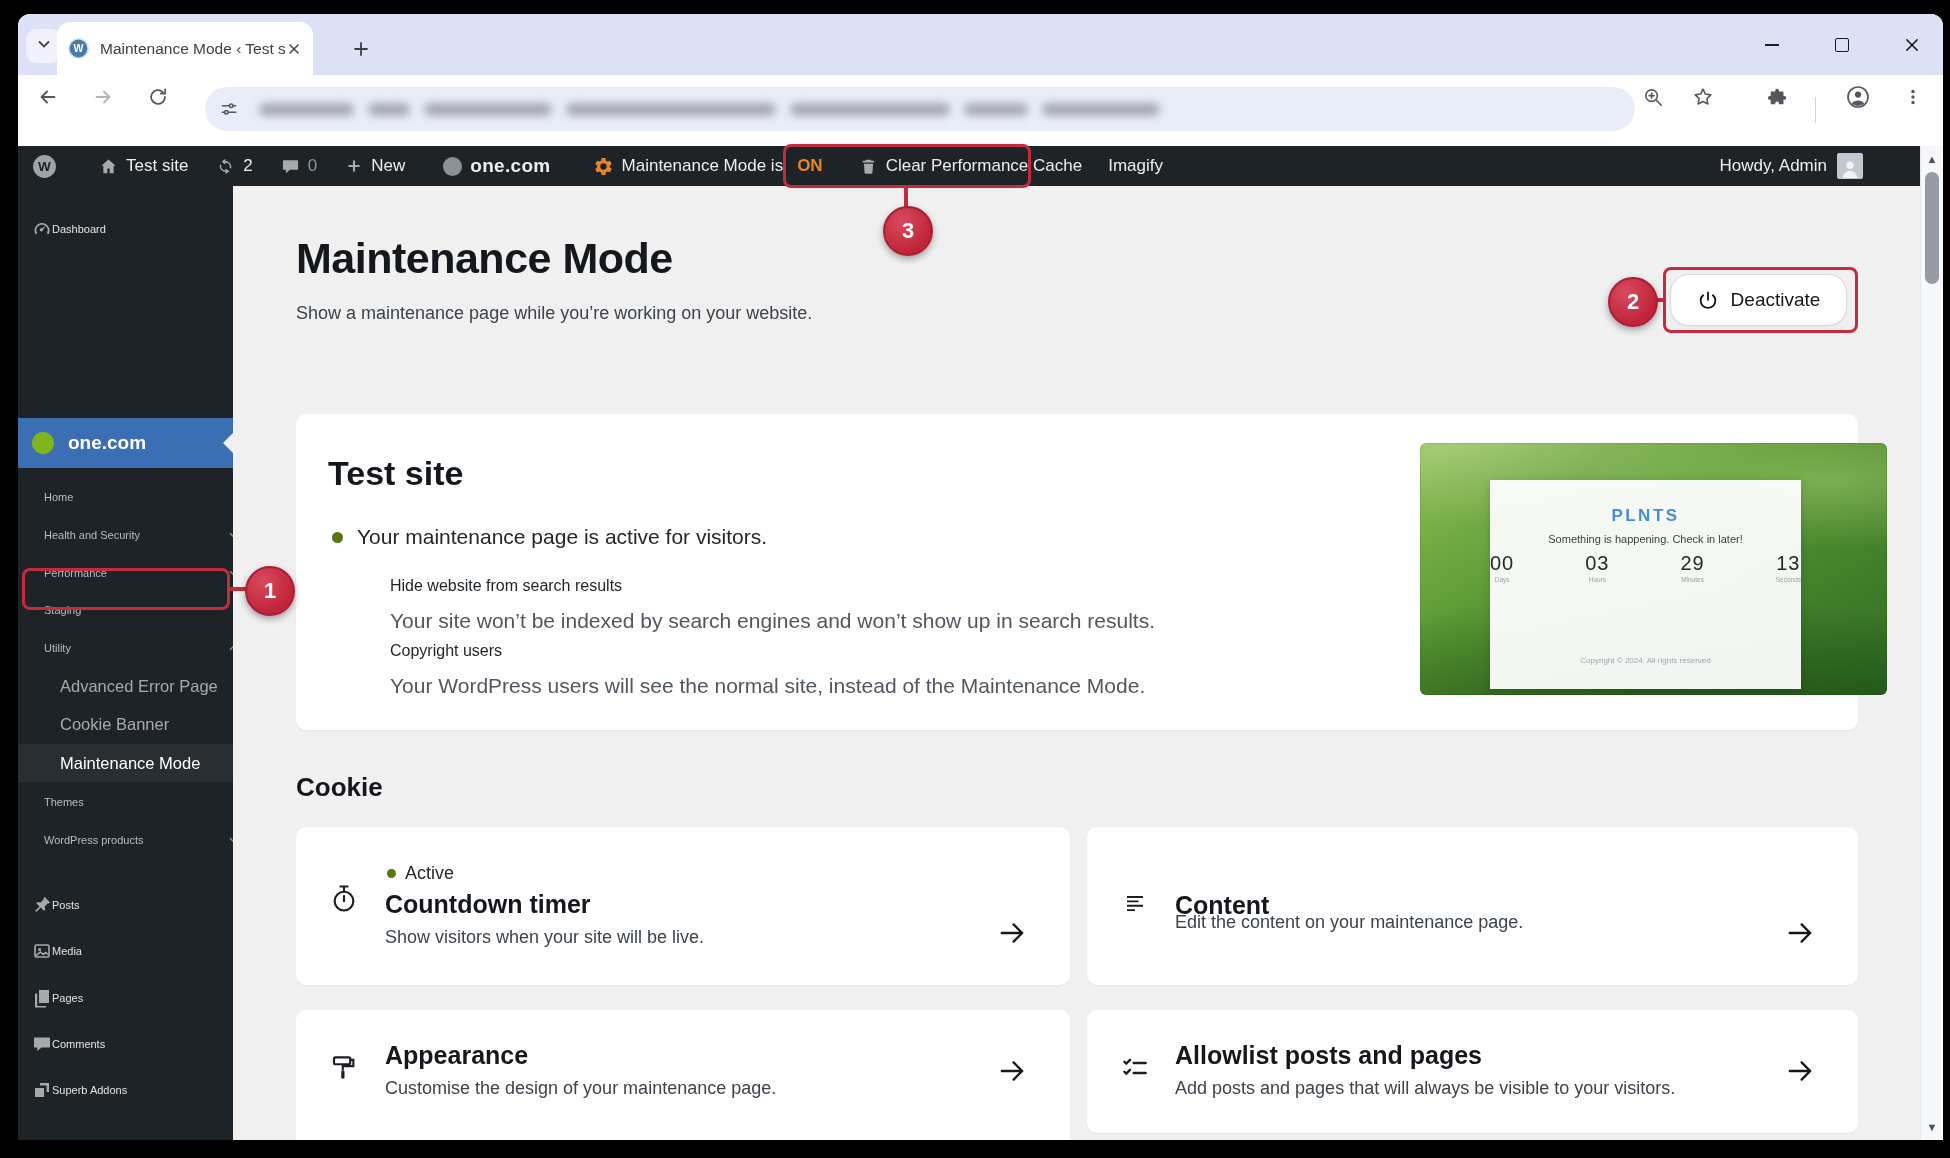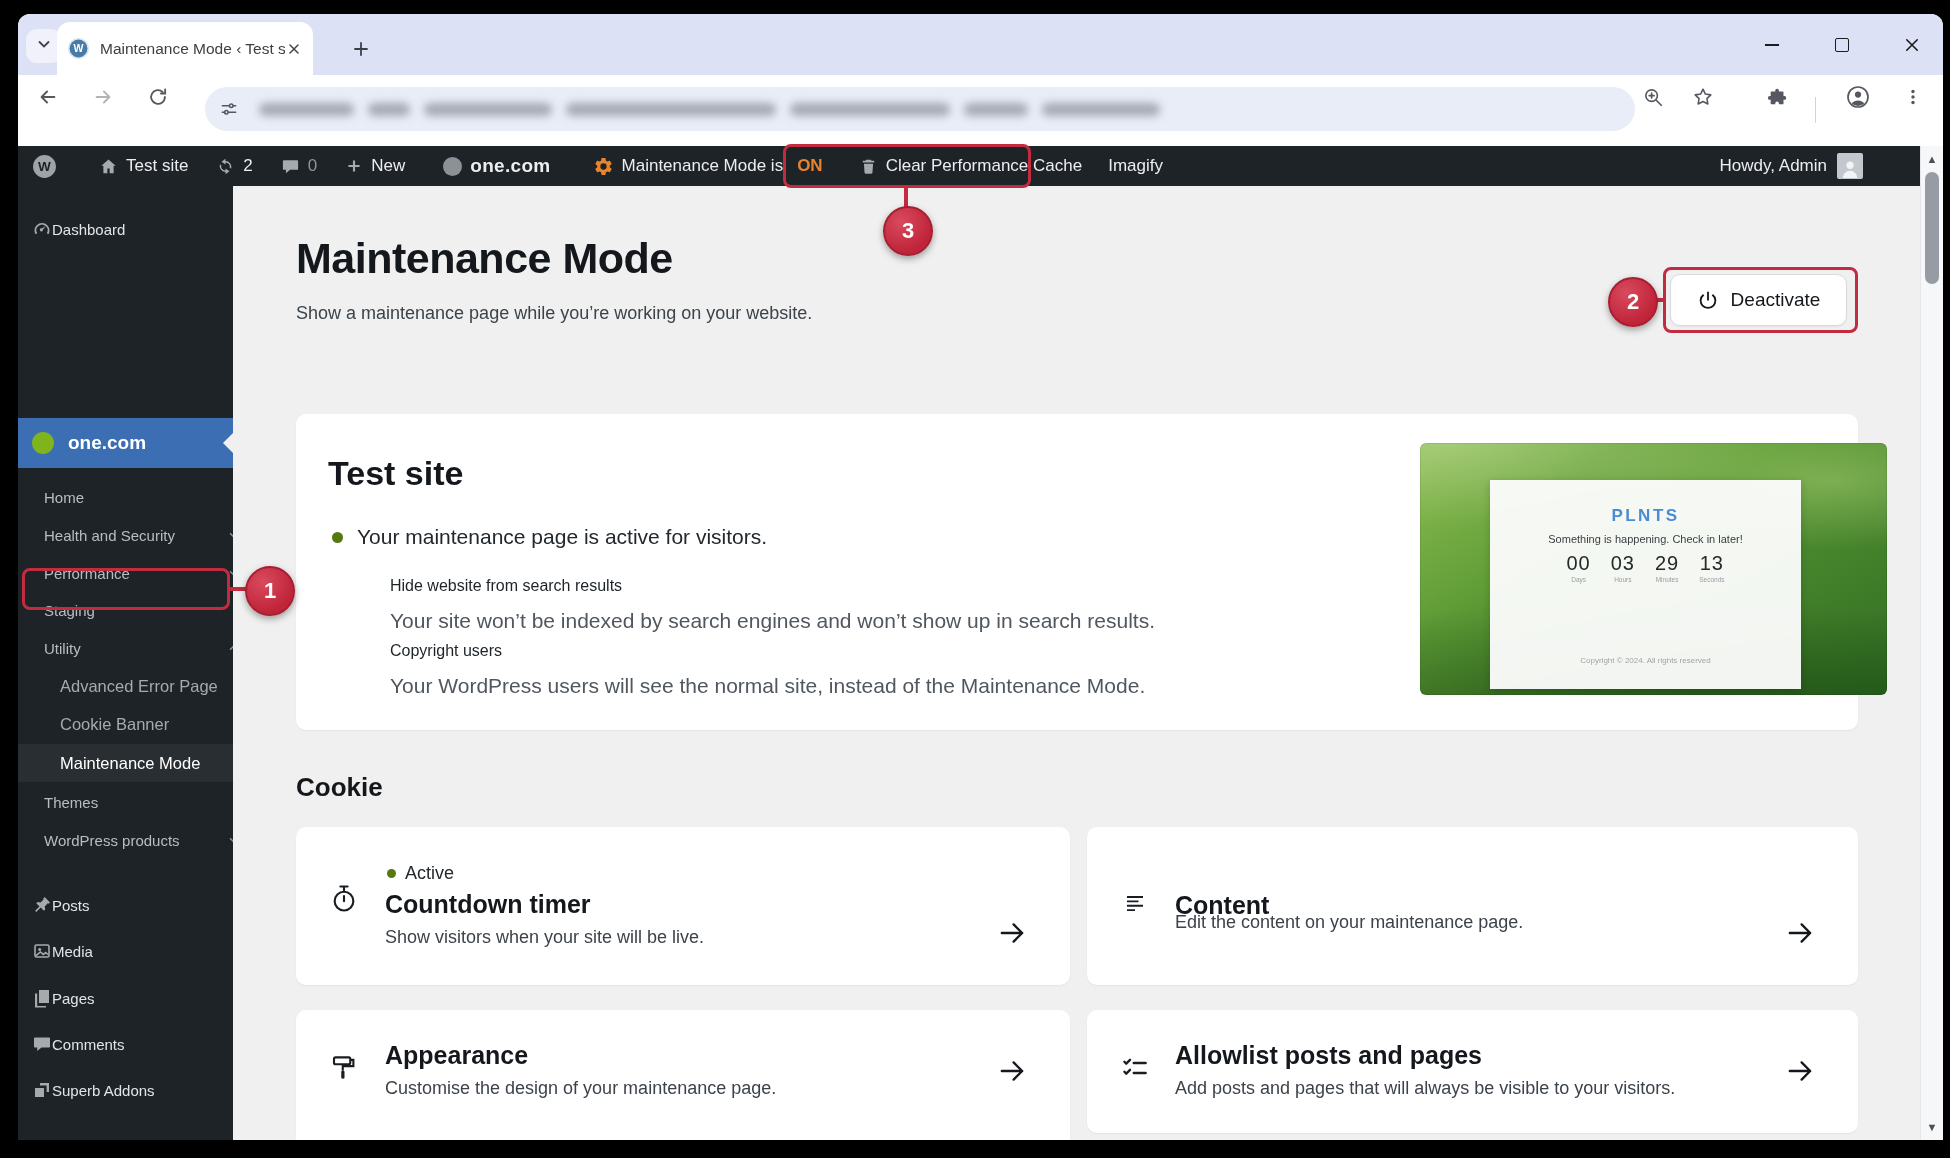--- a/index.html
+++ b/index.html
@@ -31,39 +31,39 @@
       display:flex;align-items:center;color:#ecedef;font-size:17px}
   .ab-item{display:flex;align-items:center;gap:8px;height:40px;padding:0 10px;white-space:nowrap}
   .ab-ico{display:flex;align-items:center;color:#a7aaad}
   .muted{color:#8f959a}
   .on-orange{color:#e8832e;font-weight:bold;margin-left:6px}
   .howdy{position:absolute;right:80px;top:0;height:40px;display:flex;align-items:center;gap:10px}
   .avatar-sq{width:26px;height:26px;background:#c2c8cd;border-radius:2px;display:flex;align-items:flex-end;justify-content:center;overflow:hidden}
   
   .sidebar{position:absolute;left:0;top:172px;width:215px;height:954px;background:#1d2327}
   .sb-item{position:absolute;left:0;width:215px;height:38px;display:flex;align-items:center;
-      color:#c6c9cc;font-size:15px;cursor:default}
+      color:#c6c9cc;font-size:11px;cursor:default}
   .sb-top{padding-left:34px;color:#e2e4e6}
   .sb-top .sb-ico{position:absolute;left:14px;top:50%;transform:translateY(-50%);color:#a7aaad;display:flex}
   .sb-sub{padding-left:26px;color:#b9bdc1}
   .sb-sub2{padding-left:42px;color:#a7aaad;font-size:16.5px}
   .sb-active{color:#fff}
   .sb-chev{position:absolute;right:18px;top:50%;transform:translateY(-50%);color:#8b9196;display:flex}
   .sb-current{position:absolute;left:0;top:232px;width:215px;height:50px;background:#3c6eb4;
       display:flex;align-items:center;padding-left:14px;box-sizing:border-box;gap:14px}
   .sb-current .lbl{color:#fff;font-weight:bold;font-size:19px}
   .sb-current:after{content:"";position:absolute;right:0;top:50%;transform:translateY(-50%);
       border:10px solid transparent;border-right-color:#f0f0f1}
   .green-dot-big{width:22px;height:22px;border-radius:50%;background:#7fb41c}
   
   .content{position:absolute;left:215px;top:172px;width:1687px;height:954px;background:#f0f0f1}
   .h1{font-size:43px;font-weight:bold;color:#14181c;letter-spacing:-.5px}
   .subtitle{font-size:18px;color:#3c434a}
   .deactivate{left:1437px;top:88px;width:177px;height:52px;background:#fff;border:1px solid #d7dade;
-      border-radius:10px;display:flex;align-items:center;justify-content:center;gap:12px;
+      border-radius:19px;display:flex;align-items:center;justify-content:center;gap:12px;
       font-size:19px;color:#14181c;font-weight:500;box-shadow:0 1px 2px rgba(0,0,0,.06);box-sizing:border-box}
   .card{background:#fff;border-radius:10px;box-shadow:0 1px 2px rgba(0,0,0,.05)}
   .h2{font-size:34px;font-weight:bold;color:#14181c}
   .status-row{display:flex;align-items:center;gap:14px;font-size:21px;color:#23282d}
   .gdot{width:11px;height:11px;border-radius:50%;background:#55790f;flex:none}
   .toggle{width:46px;height:26px;border-radius:13px;background:#3a67b5;position:relative;flex:none}
   .toggle .knob{position:absolute;right:3px;top:3px;width:20px;height:20px;border-radius:50%;background:#fff}
   .tg-label{font-size:16px;color:#1d2327;font-weight:500}
   .tg-desc{font-size:21px;color:#50575e}
   .opt-head{font-size:26px;font-weight:bold;color:#14181c}
@@ -79,21 +79,21 @@
        radial-gradient(120% 60% at 8% 0%, rgba(255,255,255,.22), transparent 55%),
        radial-gradient(90% 45% at 88% 15%, rgba(224,245,160,.30), transparent 60%),
        radial-gradient(150% 75% at 50% 115%, rgba(0,35,0,.50), transparent 72%),
        linear-gradient(152deg,#8fbf52 0%,#58953376 40%,#4c8a2e 58%,#2f6b22 100%), #5d9c35;
      box-shadow:inset 0 0 0 1px rgba(0,0,0,.08)}
   .pv-panel{position:absolute;left:70px;top:37px;width:311px;height:209px;background:#fdfdfdF2;
      box-shadow:0 2px 8px rgba(0,0,0,.18)}
   .pv-brand{position:absolute;top:26px;width:100%;text-align:center;font-size:17px;font-weight:bold;
      letter-spacing:2.5px;color:#4a8cd3}
   .pv-msg{position:absolute;top:53px;width:100%;text-align:center;font-size:11px;color:#3c4043}
-  .pv-count{position:absolute;top:72px;width:100%;display:flex;justify-content:center;gap:20px}
+  .pv-count{position:absolute;top:72px;width:100%;display:flex;justify-content:space-between;gap:20px}
   .pv-col{text-align:center}
   .pv-num{font-size:20px;color:#26282b;letter-spacing:1px}
   .pv-unit{font-size:6.5px;color:#9aa0a6;margin-top:1px}
   .pv-band{position:absolute;left:0;top:110px;width:100%;height:49px;
      background:linear-gradient(90deg,#b7cdf1,#c0c2e6)}
   .pv-notice{position:absolute;top:15px;width:100%;text-align:center;font-size:7.5px;color:#42474d}
   .pv-link{position:absolute;top:30px;width:100%;text-align:center;font-size:7.5px;color:#4a6fd8;text-decoration:underline}
   .pv-copy{position:absolute;top:176px;width:100%;text-align:center;font-size:8px;color:#a0a5aa}
   
   .ann-rect{position:absolute;border:3.5px solid #c32b40;border-radius:8px;box-sizing:border-box;z-index:60}

